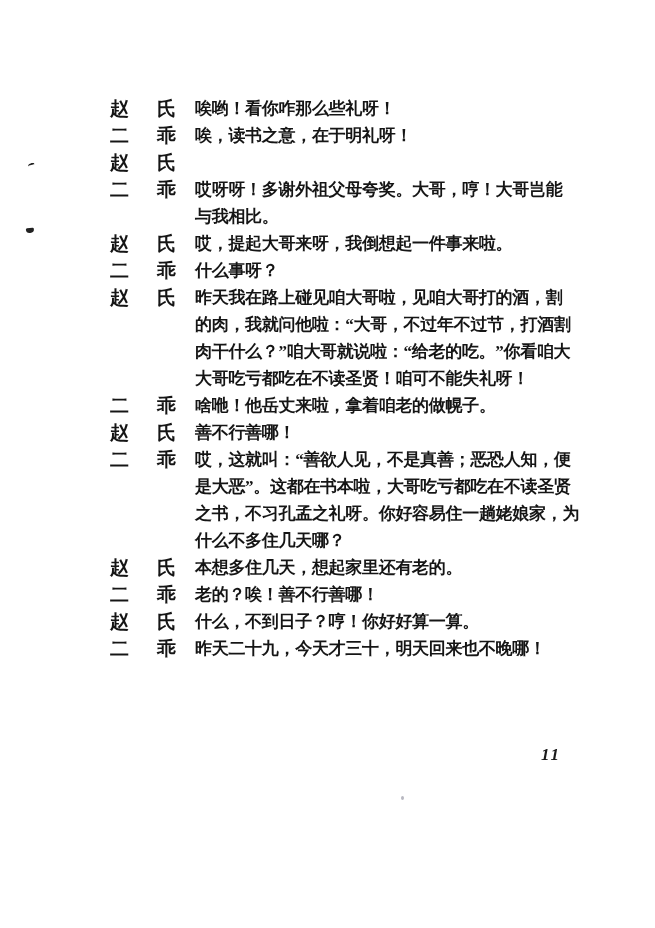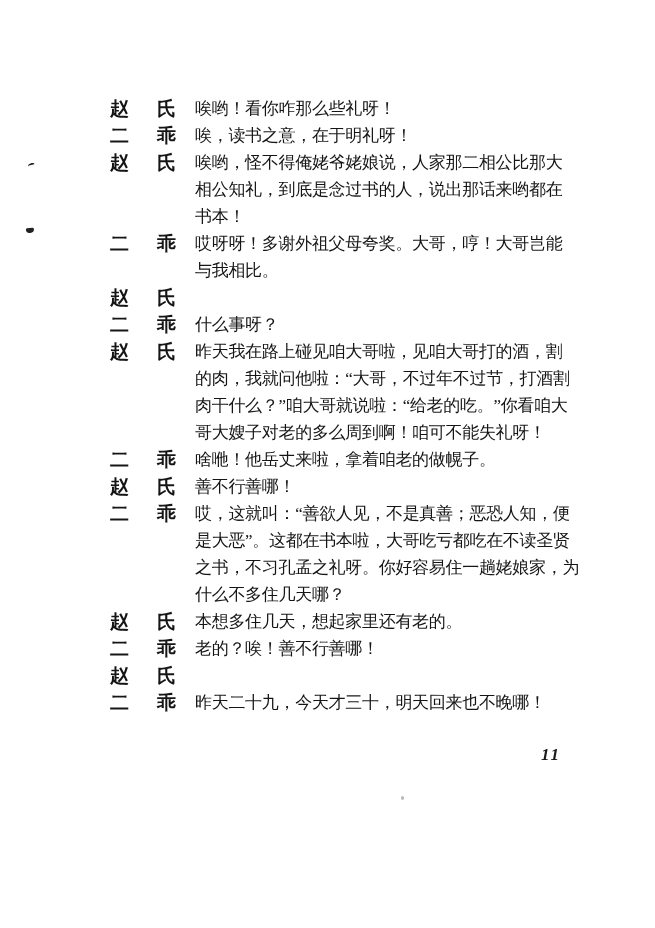--- a/index.html
+++ b/index.html
@@ -38,21 +38,21 @@
     font-weight: bold;
     line-height: 27px;
     letter-spacing: 0;
     flex: none;
   }
   .lines-col {
     flex: none;
   }
   .dialogue-line {
     font-size: 17px;
-    font-weight: normal;
+    font-weight: bold;
     line-height: 27px;
     height: 27px;
     white-space: nowrap;
     letter-spacing: -0.3px;
   }
   .page-number {
     position: absolute;
     left: 541px;
     top: 745px;
     font-size: 17px;
@@ -115,61 +115,59 @@
         </div>
         <div class="lines-col">
           <div class="dialogue-line">唉，读书之意，在于明礼呀！</div>
         </div>
       </div>
       <div class="speech-row">
         <div class="speaker-col">
           <span>赵</span>
           <span>氏</span>
         </div>
-        <div class="lines-col">
-          <div class="dialogue-line">唉哟，怪不得俺姥爷姥娘说，人家那二相公比那大</div>
-          <div class="dialogue-line">相公知礼，到底是念过书的人，说出那话来哟都在</div>
-          <div class="dialogue-line">书本！</div>
-        </div>
       </div>
       <div class="speech-row">
         <div class="speaker-col">
           <span>二</span>
           <span>乖</span>
         </div>
         <div class="lines-col">
           <div class="dialogue-line">哎呀呀！多谢外祖父母夸奖。大哥，哼！大哥岂能</div>
           <div class="dialogue-line">与我相比。</div>
         </div>
       </div>
       <div class="speech-row">
         <div class="speaker-col">
           <span>赵</span>
           <span>氏</span>
+        </div>
+        <div class="lines-col">
+          <div class="dialogue-line">哎，提起大哥来呀，我倒想起一件事来啦。</div>
         </div>
       </div>
       <div class="speech-row">
         <div class="speaker-col">
           <span>二</span>
           <span>乖</span>
         </div>
         <div class="lines-col">
           <div class="dialogue-line">什么事呀？</div>
         </div>
       </div>
       <div class="speech-row">
         <div class="speaker-col">
           <span>赵</span>
           <span>氏</span>
         </div>
         <div class="lines-col">
           <div class="dialogue-line">昨天我在路上碰见咱大哥啦，见咱大哥打的酒，割</div>
           <div class="dialogue-line">的肉，我就问他啦：“大哥，不过年不过节，打酒割</div>
           <div class="dialogue-line">肉干什么？”咱大哥就说啦：“给老的吃。”你看咱大</div>
-          <div class="dialogue-line">哥大嫂子对老的多么周到啊！咱可不能失礼呀！</div>
+          <div class="dialogue-line">大哥吃亏都吃在不读圣贤！咱可不能失礼呀！</div>
         </div>
       </div>
       <div class="speech-row">
         <div class="speaker-col">
           <span>二</span>
           <span>乖</span>
         </div>
         <div class="lines-col">
           <div class="dialogue-line">啥咃！他岳丈来啦，拿着咱老的做幌子。</div>
         </div>
@@ -211,20 +209,23 @@
         </div>
         <div class="lines-col">
           <div class="dialogue-line">老的？唉！善不行善哪！</div>
         </div>
       </div>
       <div class="speech-row">
         <div class="speaker-col">
           <span>赵</span>
           <span>氏</span>
         </div>
+        <div class="lines-col">
+          <div class="dialogue-line">什么，不到日子？哼！你好好算一算。</div>
+        </div>
       </div>
       <div class="speech-row">
         <div class="speaker-col">
           <span>二</span>
           <span>乖</span>
         </div>
         <div class="lines-col">
           <div class="dialogue-line">昨天二十九，今天才三十，明天回来也不晚哪！</div>
         </div>
       </div>

